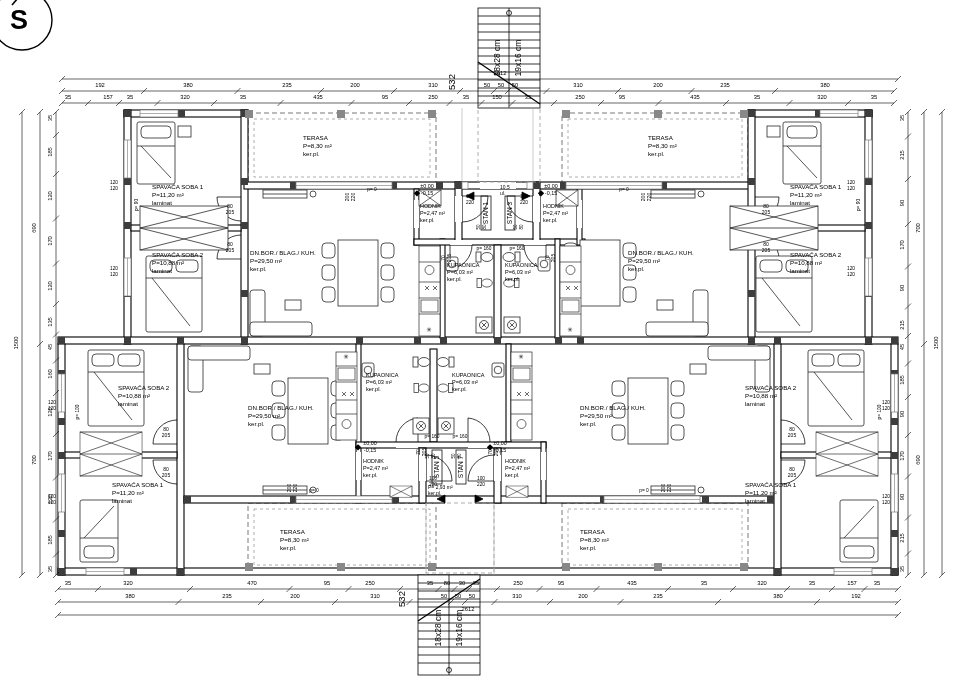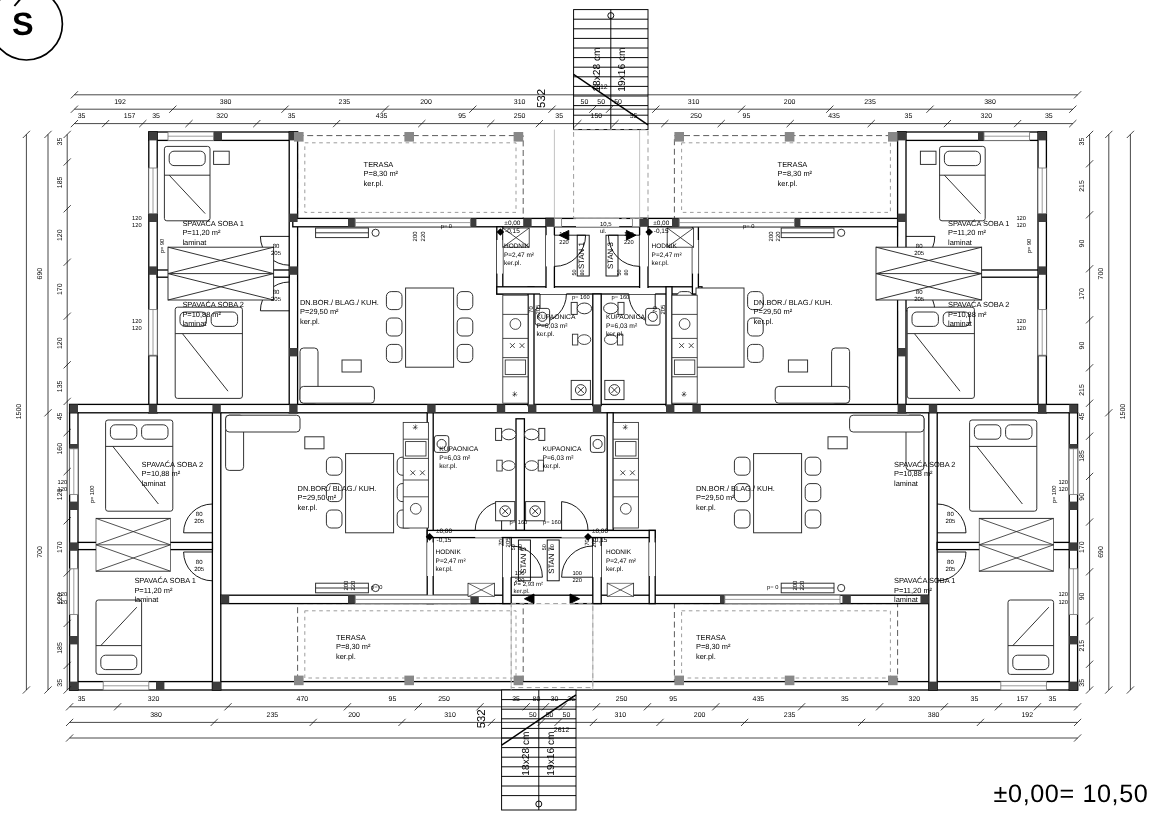--- a/index.html
+++ b/index.html
@@ -890,15 +890,14 @@
       <div class="lbl c" style="font-size: 5.8px; left: 903px; top: 456px; transform: translate(-50%, -50%) rotate(-90deg);">170</div>
       <div class="lbl c" style="font-size: 5.8px; left: 903px; top: 497px; transform: translate(-50%, -50%) rotate(-90deg);">90</div>
       <div class="lbl c" style="font-size: 5.8px; left: 903px; top: 538px; transform: translate(-50%, -50%) rotate(-90deg);">215</div>
       <div class="lbl c" style="font-size: 5.8px; left: 903px; top: 569px; transform: translate(-50%, -50%) rotate(-90deg);">35</div>
       <div class="lbl c" style="font-size: 5.8px; left: 919px; top: 228px; transform: translate(-50%, -50%) rotate(-90deg);">700</div>
       <div class="lbl c" style="font-size: 5.8px; left: 919px; top: 460px; transform: translate(-50%, -50%) rotate(-90deg);">690</div>
       <div class="lbl c" style="font-size: 5.8px; left: 937px; top: 343px; transform: translate(-50%, -50%) rotate(-90deg);">1500</div>
     </div>
 
 <div id="north-letter">S</div>
-<div id="level-note">±0,00= 10,50</div>
 
 </div>
 
 </body></html>

